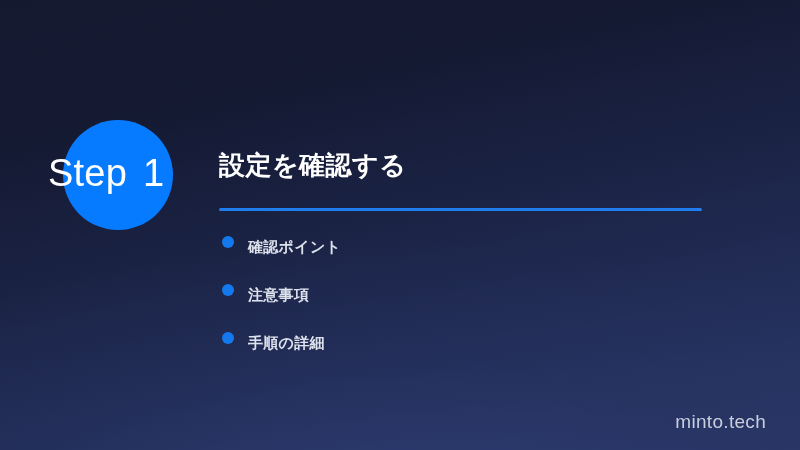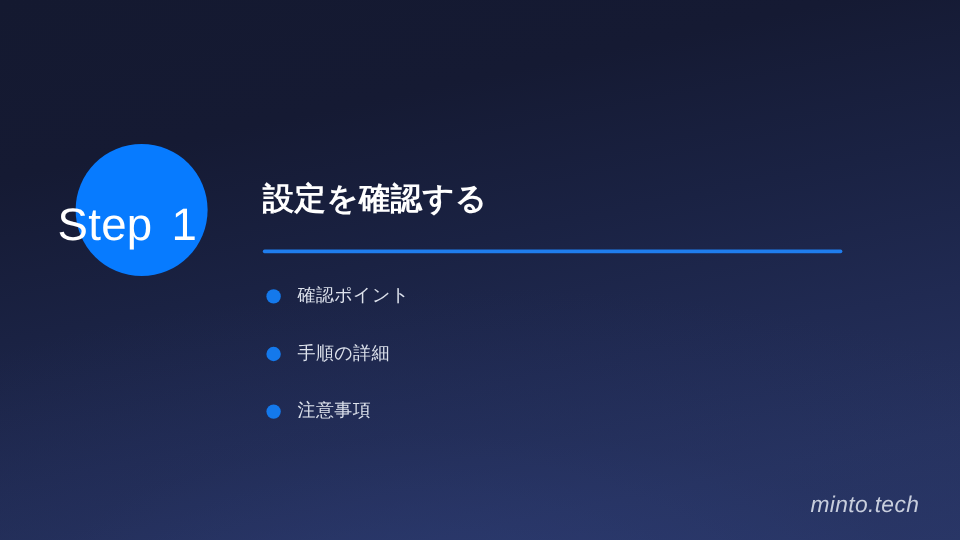--- a/index.html
+++ b/index.html
@@ -48,21 +48,21 @@
     width: 110px;
     height: 110px;
     border-radius: 50%;
     background: #077bff;
     z-index: 1;
   }
 
   .step-label {
     position: absolute;
     left: 48px;
-    top: 167px;
+    top: 152px;
     z-index: 2;
     display: flex;
     align-items: baseline;
     color: #ffffff;
     font-size: 38px;
     font-weight: 400;
     letter-spacing: 0.2px;
     line-height: 42px;
     white-space: nowrap;
   }
@@ -106,23 +106,23 @@
     list-style: none;
     margin: 0;
     padding: 0;
     position: absolute;
     left: 222px;
     top: 236px;
     z-index: 2;
   }
   .bullet-item {
     display: flex;
-    align-items: center;
     height: 22px;
     margin-bottom: 26px;
+    font-weight: bold;
   }
   .bullet-item:last-child { margin-bottom: 0; }
 
   .bullet-dot {
     flex: 0 0 auto;
     width: 12px;
     height: 12px;
     border-radius: 50%;
     background: #1479ec;
     margin-right: 14px;
@@ -137,21 +137,20 @@
 
   
   .watermark {
     position: absolute;
     right: 34px;
     bottom: 17px;
     color: #c8cedd;
     font-size: 19px;
     letter-spacing: 0.3px;
     z-index: 2;
-    font-style: italic;
   }
 </style>
 </head>
 <body>
 
 <div id="slide">
 
   <div class="step-badge"></div>
 
   <div class="step-label">
@@ -164,23 +163,23 @@
     <div class="title-rule"></div>
   </div>
 
   <ul class="bullet-list">
     <li class="bullet-item">
       <span class="bullet-dot"></span>
       <span class="bullet-text">確認ポイント</span>
     </li>
     <li class="bullet-item">
       <span class="bullet-dot"></span>
-      <span class="bullet-text">手順の詳細</span>
+      <span class="bullet-text">注意事項</span>
     </li>
     <li class="bullet-item">
       <span class="bullet-dot"></span>
-      <span class="bullet-text">注意事項</span>
+      <span class="bullet-text">手順の詳細</span>
     </li>
   </ul>
 
   <div class="watermark">minto.tech</div>
 
 </div>
 
 </body></html>

